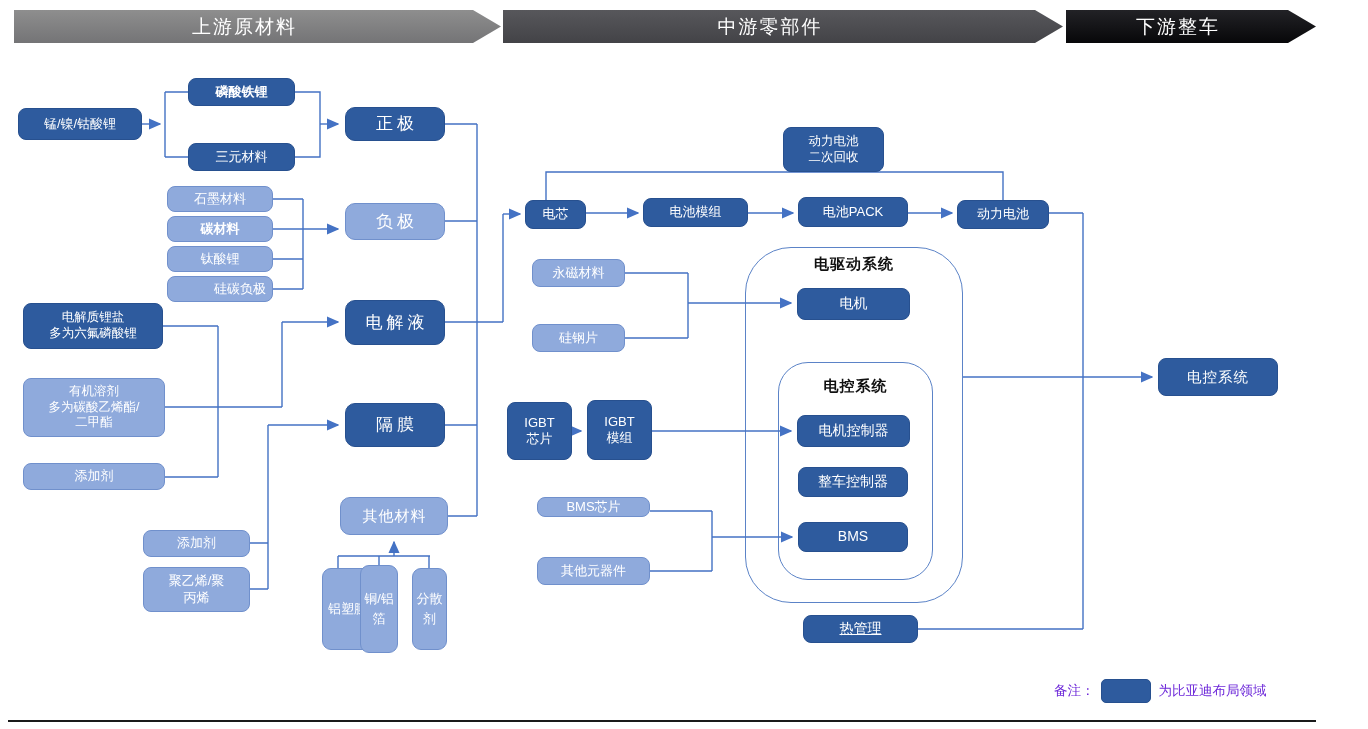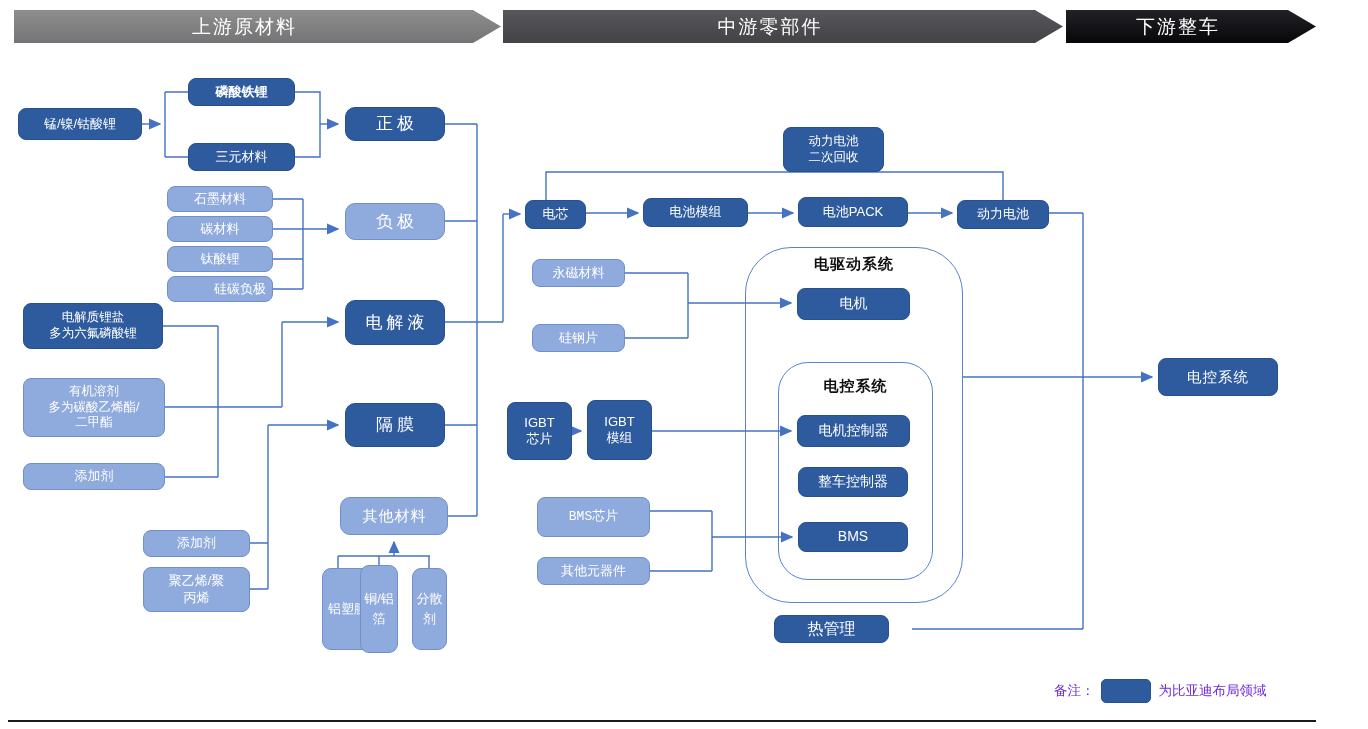--- a/index.html
+++ b/index.html
@@ -99,21 +99,21 @@
       <path d="M963 377 H1152" marker-end="url(#ah)"></path>
     </g>
   </svg>
 
   <div class="node dark" style="left:18px;top:108px;width:124px;height:32px;">锰/镍/钴酸锂</div>
   <div class="node dark" style="left:188px;top:78px;width:107px;height:28px;font-weight:bold;">磷酸铁锂</div>
   <div class="node dark" style="left:188px;top:143px;width:107px;height:28px;">三元材料</div>
   <div class="node dark big" style="left:345px;top:107px;width:100px;height:34px;">正极</div>
 
   <div class="node light" style="left:167px;top:186px;width:106px;height:26px;">石墨材料</div>
-  <div class="node light" style="left:167px;top:216px;width:106px;height:26px;">碳材料</div>
+  <div class="node light" style="left:167px;top:216px;width:106px;height:26px;font-weight:bold;">碳材料</div>
   <div class="node light" style="left:167px;top:246px;width:106px;height:26px;">钛酸锂</div>
   <div class="node light" style="left:167px;top:276px;width:106px;height:26px;padding-left:40px;">硅碳负极</div>
   <div class="node light big" style="left:345px;top:203px;width:100px;height:37px;">负极</div>
 
   <div class="node dark sm2" style="left:23px;top:303px;width:140px;height:46px;">电解质锂盐
 多为六氟磷酸锂</div>
   <div class="node dark big" style="left:345px;top:300px;width:100px;height:45px;">电解液</div>
   <div class="node light sm2" style="left:23px;top:378px;width:142px;height:59px;">有机溶剂
 多为碳酸乙烯酯/
 二甲酯</div>
@@ -141,23 +141,23 @@
   <div class="node dark" style="left:797px;top:288px;width:113px;height:32px;font-size:14px;">电机</div>
 
   <div class="node dark" style="left:507px;top:402px;width:65px;height:58px;">IGBT
 芯片</div>
   <div class="node dark" style="left:587px;top:400px;width:65px;height:60px;">IGBT
 模组</div>
   <div class="node dark" style="left:797px;top:415px;width:113px;height:32px;font-size:14px;">电机控制器</div>
   <div class="node dark" style="left:798px;top:467px;width:110px;height:30px;font-size:14px;">整车控制器</div>
   <div class="node dark" style="left:798px;top:522px;width:110px;height:30px;font-size:14px;">BMS</div>
 
-  <div class="node light" style="left:537px;top:497px;width:113px;height:40px;font-family:Liberation Mono, monospace;">BMS芯片</div>
+  <div class="node light" style="left:537px;top:497px;width:113px;height:20px;">BMS芯片</div>
   <div class="node light" style="left:537px;top:557px;width:113px;height:28px;">其他元器件</div>
-  <div class="node dark" style="left:774px;top:615px;width:115px;height:28px;font-size:16px;">热管理</div>
+  <div class="node dark" style="left:803px;top:615px;width:115px;height:28px;font-size:14px;text-decoration:underline;">热管理</div>
 
   <div class="node dark" style="left:1158px;top:358px;width:120px;height:38px;font-size:14.5px;letter-spacing:1px;">电控系统</div>
 
   <div class="legend" style="left:1054px;top:679px;height:24px;">
     <span>备注：</span>
     <span class="swatch"></span>
     <span>为比亚迪布局领域</span>
   </div>
 
   <div class="divider" style="left:8px;top:720px;width:1308px;height:2px;"></div>

